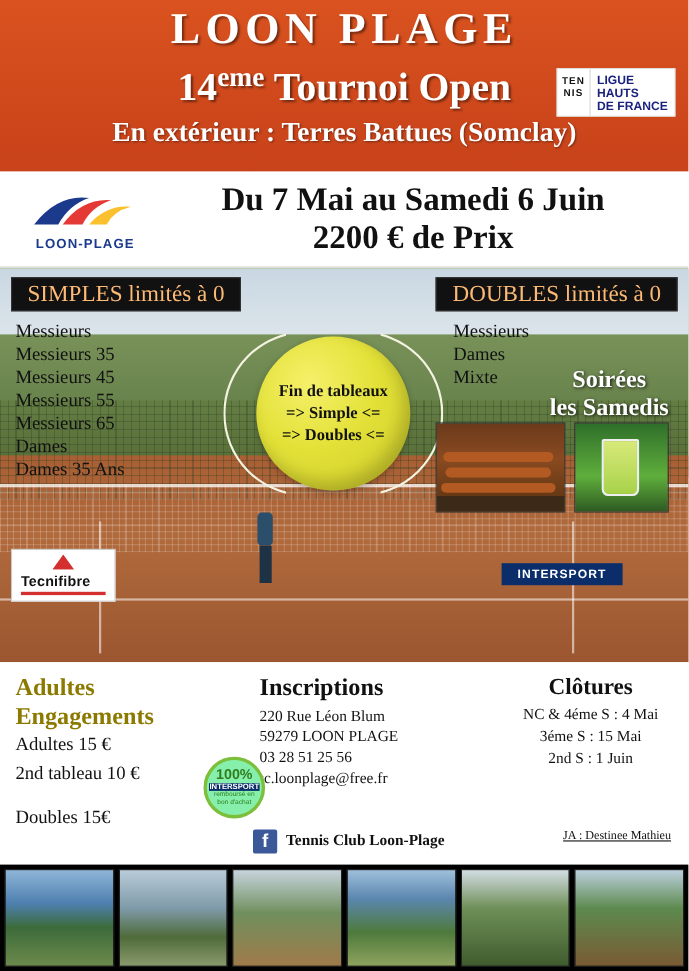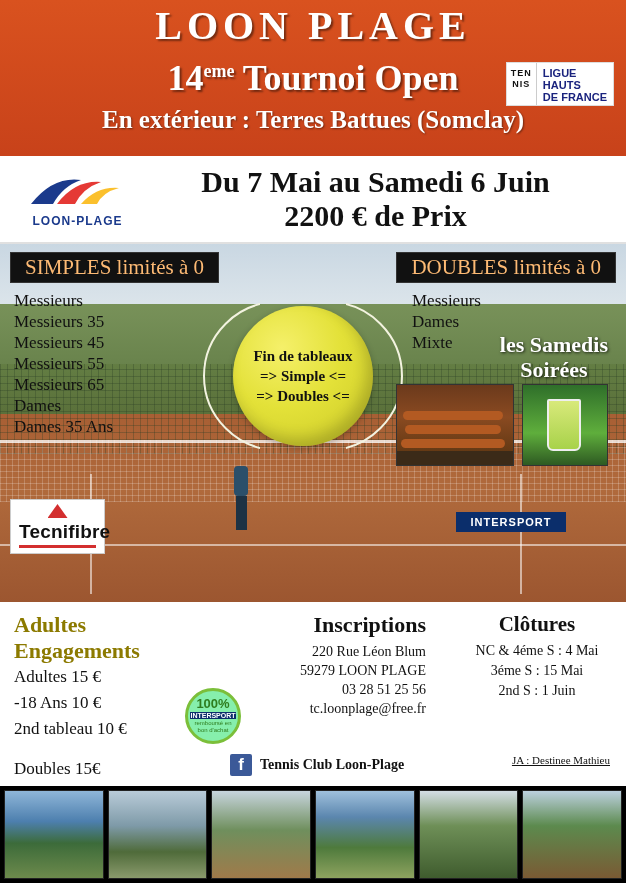--- a/index.html
+++ b/index.html
@@ -32,21 +32,21 @@
     line-height: 44px;
   }
   .title-sub {
     font-weight: bold;
     font-size: 36px;
     color: #ffffff;
     text-shadow: 2px 2px 2px rgba(0,0,0,.45);
     line-height: 42px;
     margin-top: 2px;
   }
-  .title-sub .eme { font-size: 18px; vertical-align: super; }
+  .title-sub .eme { font-size: 25px; vertical-align: super; }
   .title-third {
     font-weight: bold;
     font-size: 25px;
     color: #ffffff;
     text-shadow: 1px 1px 2px rgba(0,0,0,.45);
     margin-top: 7px;
   }
   .ligue-badge {
     position: absolute;
     right: 12px; top: 48px;
@@ -181,21 +181,21 @@
   .drink-glass {
     position:absolute; left:24px; top:14px; width:34px; height:52px;
     background: linear-gradient(180deg,#d8e97a 0%, #a8d24a 100%);
     border:2px solid #eee; border-radius:2px 2px 6px 6px;
   }
   .tecnifibre {
     position:absolute; left:10px; top:255px; z-index:8;
     background:#fff; border:1px solid #ccc; padding:4px 8px 5px 8px; width:95px;
   }
   .tecnifibre .tf-txt {
-    font-family:"Liberation Sans",sans-serif; font-weight:bold; font-size:19px;
+    font-family:"Liberation Sans",sans-serif; font-weight:bold; font-size:13px;
     color:#111; letter-spacing:.2px;
   }
   .tecnifibre .tf-sub { height:3px; background:#d32f2f; margin-top:2px; }
   .intersport-band {
     position:absolute; right:60px; top:268px; width:110px; height:20px;
     background:#0b2e6b; color:#fff; font-family:"Liberation Sans",sans-serif;
     font-size:11px; font-weight:bold; text-align:center; line-height:20px; z-index:8;
     letter-spacing:1px;
   }
 
@@ -205,21 +205,21 @@
     height: 186px;
     background:#ffffff;
     padding:8px 10px 0 10px;
   }
   .col-head {
     font-size:22px; font-weight:bold; color:#8c7a00;
   }
   .col-left { position:absolute; left:14px; top:10px; width:190px; }
   .col-left .line { font-size:17px; color:#111; line-height:26px; }
   .col-left .doubles { margin-top:14px; }
-  .col-mid { position:absolute; left:236px; top:10px; width:190px; text-align:right; }
+  .col-mid { position:absolute; left:236px; top:10px; width:190px; text-align:left; }
   .col-mid .head { font-size:22px; font-weight:bold; color:#111; border-bottom:0; }
   .col-mid .line { font-size:14px; color:#111; line-height:19px; }
   .col-right { position:absolute; left:452px; top:10px; width:170px; text-align:center; }
   .col-right .head { font-size:21px; font-weight:bold; color:#111; }
   .col-right .line { font-size:14px; color:#111; line-height:20px; }
   .intersport-seal {
     position:absolute; left:178px; top:86px; width:70px; height:58px; z-index:5;
     text-align:center;
   }
   .seal-circ {
@@ -333,22 +333,22 @@
       <div class="ball-seam"></div>
       <div class="ball-seam2"></div>
       <div class="ball-txt">
         <div>Fin de tableaux</div>
         <div>=&gt; Simple &lt;=</div>
         <div>=&gt; Doubles &lt;=</div>
       </div>
     </div>
 
     <div class="soirees">
+      <div>Soirées</div>
       <div>les Samedis</div>
-      <div>Soirées</div>
     </div>
 
     <div class="food-img">
       <div class="saus" style="left:6px;top:26px;width:100px;height:9px;"></div>
       <div class="saus" style="left:8px;top:40px;width:96px;height:9px;"></div>
       <div class="saus" style="left:4px;top:54px;width:104px;height:9px;"></div>
       <div style="position:absolute;left:0;top:66px;width:118px;height:16px;background:#3b2a18;"></div>
     </div>
     <div class="drink-img">
       <div class="drink-glass"></div>
@@ -362,21 +362,20 @@
 
     <div class="intersport-band">INTERSPORT</div>
   </div>
 
   <div class="info">
 
     <div class="col-left">
       <div class="col-head">Adultes</div>
       <div class="col-head">Engagements</div>
       <div class="line">Adultes 15 €</div>
-      <div class="line">-18 Ans 10 €</div>
       <div class="line">2nd tableau 10 €</div>
       <div class="line doubles">Doubles 15€</div>
     </div>
 
     <div class="intersport-seal">
       <div class="seal-circ">
         <div class="pct">100%</div>
         <div class="isp">INTERSPORT</div>
         <div class="rb">remboursé en</div>
         <div class="rb">bon d'achat</div>

